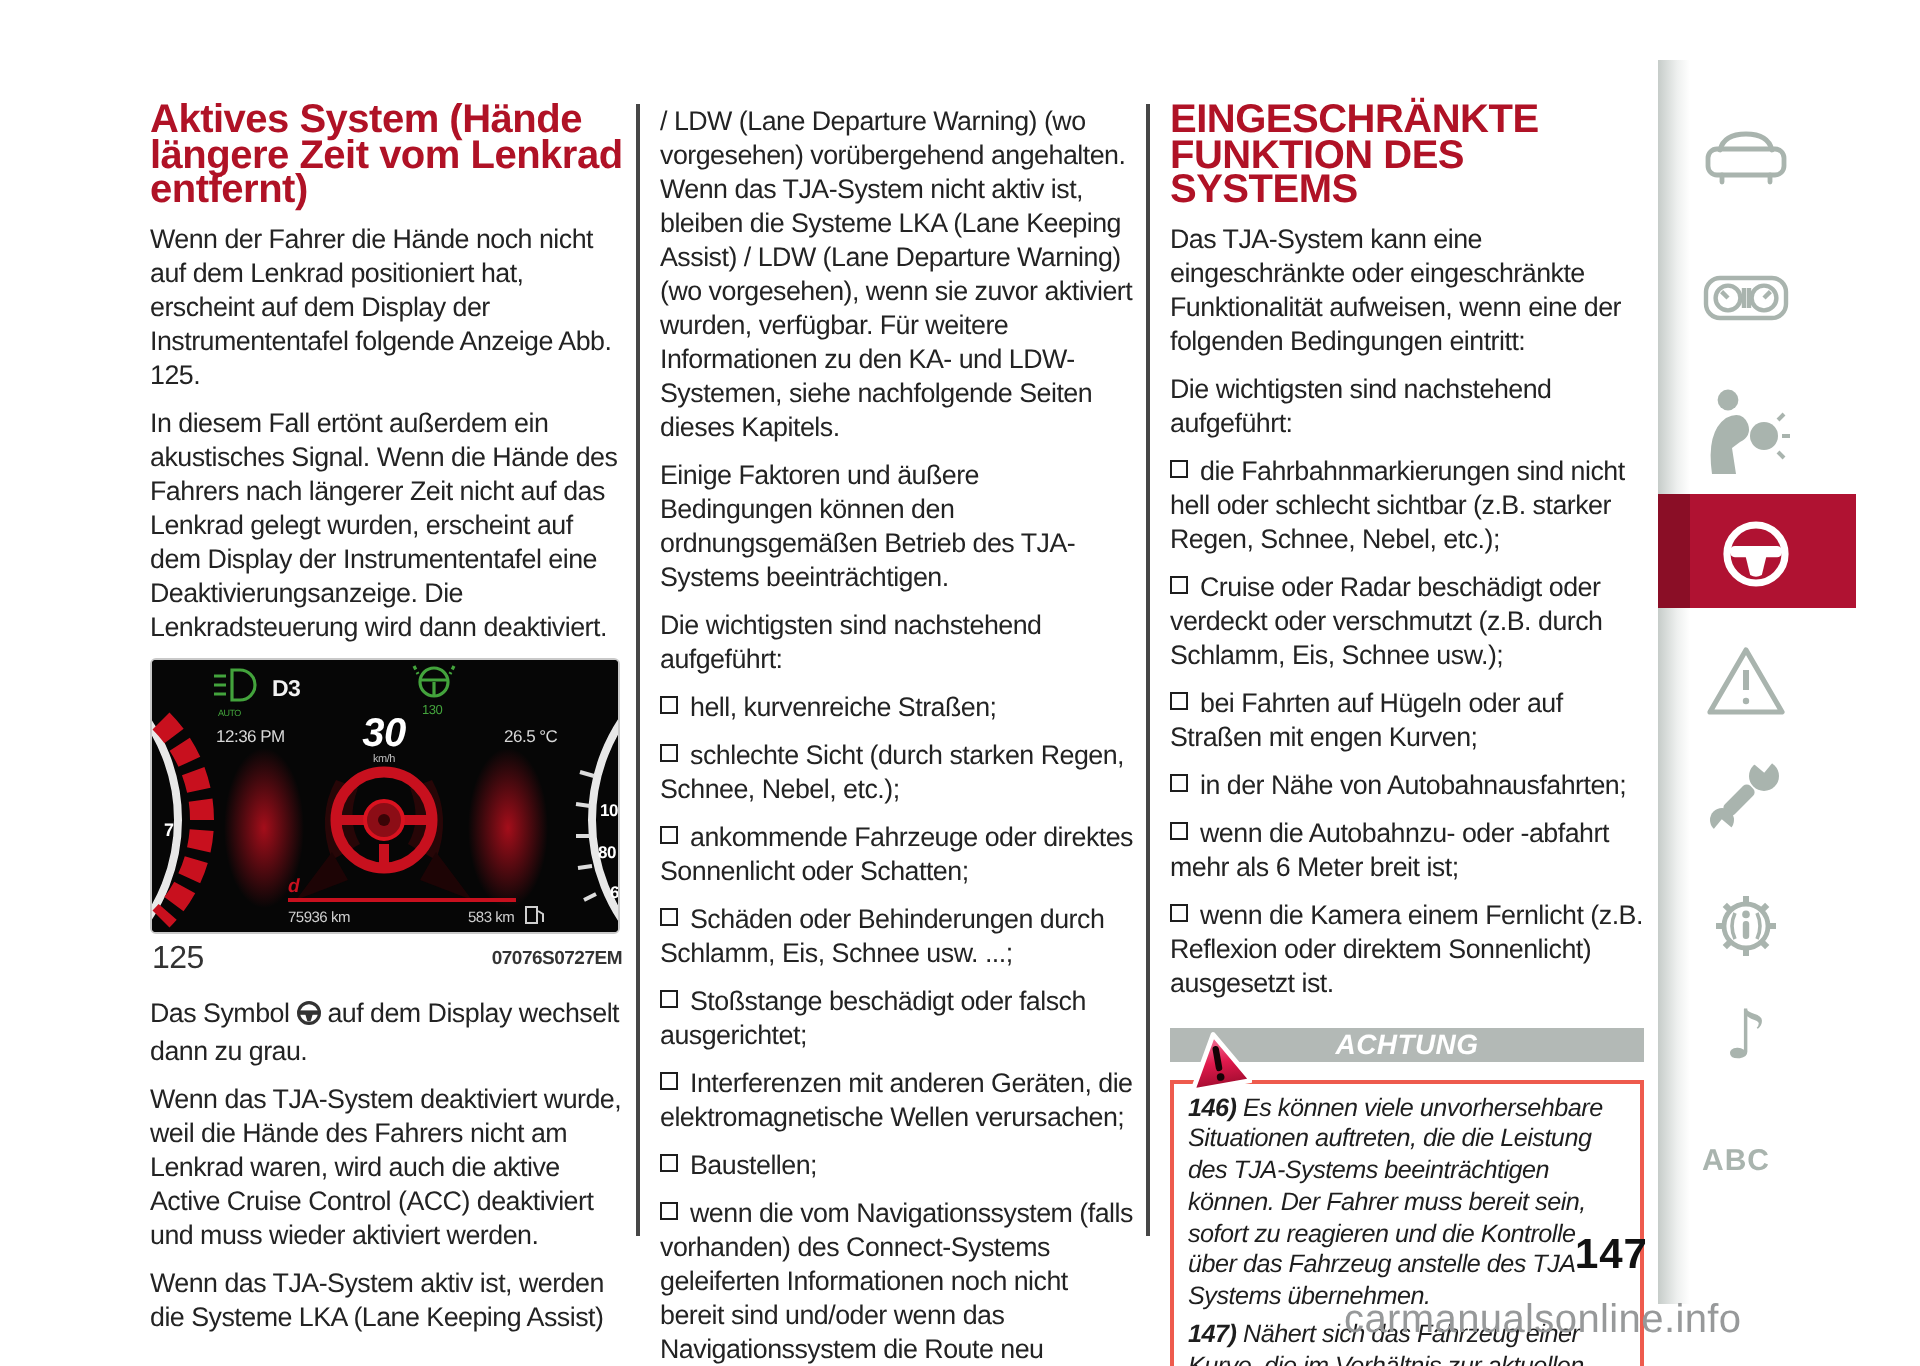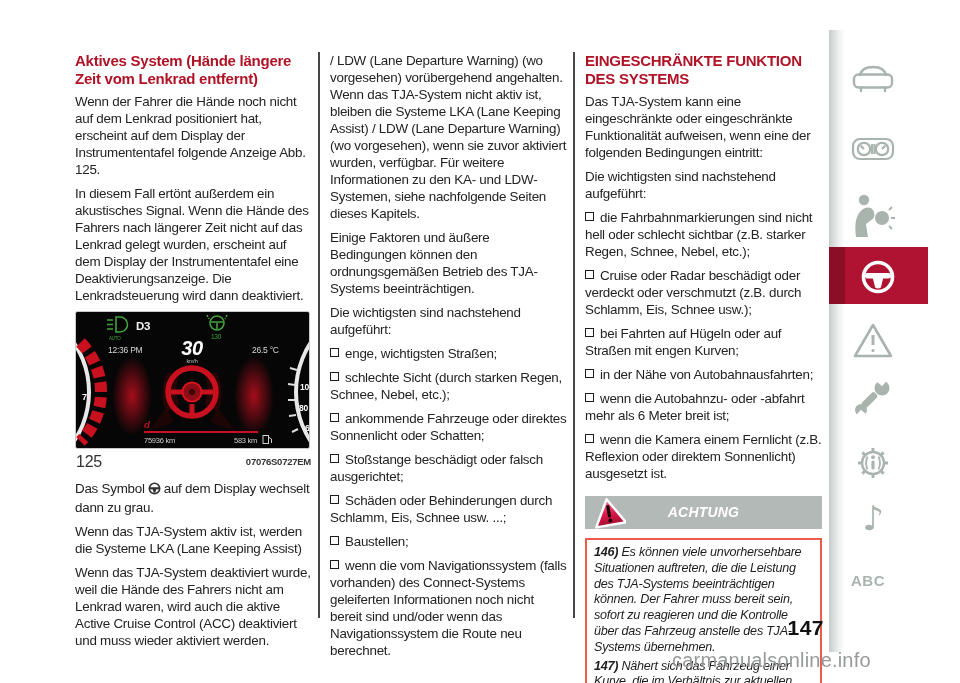--- a/index.html
+++ b/index.html
@@ -1,32 +1,32 @@
 <!DOCTYPE html>
 <html><head>
 <meta charset="utf-8">
 <style>
   html,body{margin:0;padding:0;}
   body{width:960px;height:683px;position:relative;overflow:hidden;background:#fff;
        font-family:"Liberation Sans","DejaVu Sans",sans-serif;color:#222;}
   .col{position:absolute;top:52px;width:237px;font-size:13.4px;line-height:17px;letter-spacing:-0.25px;color:#232323;}
   .col p{margin:0 0 7px 0;}
-  .red-head{font-size:15px;line-height:17.5px;color:#b01226;font-weight:bold;margin:0 0 6px 0;}
+  .red-head{font-size:20px;line-height:17.5px;color:#b01226;font-weight:bold;margin:0 0 6px 0;}
   .divider{position:absolute;top:52px;width:2px;height:566px;background:#464646;}
   .bullet{margin:0 0 2px 0;}
   .sq{display:inline-block;width:7px;height:7px;border:1.6px solid #1d1d1d;margin-right:6px;transform:translateY(-1px);}
   
   .figure-wrap{margin-top:7px;}
   .cluster{width:233px;height:136px;background:#050505;border:1px solid #c9c9c9;border-radius:3px;position:relative;overflow:hidden;}
   .fig-caption{display:flex;justify-content:space-between;align-items:flex-end;margin:4px 1px 10px 1px;}
   .fig-num{font-size:16px;color:#333;}
   .fig-code{font-size:9.5px;font-weight:bold;color:#333;}
   .inline-wheel{display:inline-block;vertical-align:-2px;margin:0 3px;}
   
-  .achtung-bar{position:relative;margin-top:14px;height:33px;background:#b3b9b6;display:flex;align-items:center;justify-content:center;}
+  .achtung-bar{position:relative;margin-top:14px;height:17px;background:#b3b9b6;display:flex;align-items:center;justify-content:center;}
   .achtung-title{color:#fff;font-weight:bold;font-style:italic;font-size:14px;letter-spacing:0.2px;}
   .achtung-icon{position:absolute;left:7px;top:1px;}
   .warn-box{margin-top:9px;border:2px solid #ee5b4d;padding:5px 7px 7px 7px;font-style:italic;font-size:12.6px;line-height:15.8px;color:#1e1e1e;}
   .warn-box p{margin:0 0 3px 0;}
   .warn-num{font-weight:bold;}
   
   .side-strip{position:absolute;left:829px;top:30px;width:16px;height:622px;
       background:linear-gradient(to right,#c6ccc9,#eef0ef 60%,#ffffff);}
   .side-band{position:absolute;left:829px;top:247px;width:99px;height:57px;
       background:linear-gradient(90deg,#8a0e26 0,#8a0e26 16px,#b01232 16px);}
@@ -135,33 +135,34 @@
     </div>
   </div>
 
   <p>
     <span>Das Symbol</span><span class="inline-wheel"><svg width="13" height="13" viewBox="0 0 13 13">
           <circle cx="6.5" cy="6.5" r="5.2" fill="none" stroke="#333" stroke-width="1.6"></circle>
           <rect x="1.8" y="5.2" width="9.4" height="2.2" fill="#333"></rect>
           <path d="M4.6 7 h3.8 l-1 3.4 a1.4 1.4 0 0 1 -1.8 0 Z" fill="#333"></path>
         </svg></span><span>auf dem Display wechselt dann zu grau.</span>
   </p>
+  <p>Wenn das TJA-System deaktiviert wurde, weil die Hände des Fahrers nicht am Lenkrad waren, wird auch die aktive Active Cruise Control (ACC) deaktiviert und muss wieder aktiviert werden.</p>
   <p>Wenn das TJA-System aktiv ist, werden die Systeme LKA (Lane Keeping Assist)</p>
-  <p>Wenn das TJA-System deaktiviert wurde, weil die Hände des Fahrers nicht am Lenkrad waren, wird auch die aktive Active Cruise Control (ACC) deaktiviert und muss wieder aktiviert werden.</p>
 </div>
 
 <div class="col" style="left:330px">
   <p>/ LDW (Lane Departure Warning) (wo vorgesehen) vorübergehend angehalten. Wenn das TJA-System nicht aktiv ist, bleiben die Systeme LKA (Lane Keeping Assist) / LDW (Lane Departure Warning) (wo vorgesehen), wenn sie zuvor aktiviert wurden, verfügbar. Für weitere Informationen zu den KA- und LDW-Systemen, siehe nachfolgende Seiten dieses Kapitels.</p>
   <p>Einige Faktoren und äußere Bedingungen können den ordnungsgemäßen Betrieb des TJA-Systems beeinträchtigen.</p>
   <p>Die wichtigsten sind nachstehend aufgeführt:</p>
-  <p class="bullet"><span class="sq"></span><span>enge, wichtigsten Straßen;</span></p>
+  <p class="bullet"><span class="sq"></span><span>hell, kurvenreiche Straßen;</span></p>
   <p class="bullet"><span class="sq"></span><span>schlechte Sicht (durch starken Regen, Schnee, Nebel, etc.);</span></p>
   <p class="bullet"><span class="sq"></span><span>ankommende Fahrzeuge oder direktes Sonnenlicht oder Schatten;</span></p>
+  <p class="bullet"><span class="sq"></span><span>Schäden oder Behinderungen durch Schlamm, Eis, Schnee usw. ...;</span></p>
   <p class="bullet"><span class="sq"></span><span>Stoßstange beschädigt oder falsch ausgerichtet;</span></p>
-  <p class="bullet"><span class="sq"></span><span>Schäden oder Behinderungen durch Schlamm, Eis, Schnee usw. ...;</span></p>
+  <p class="bullet"><span class="sq"></span><span>Interferenzen mit anderen Geräten, die elektromagnetische Wellen verursachen;</span></p>
   <p class="bullet"><span class="sq"></span><span>Baustellen;</span></p>
   <p class="bullet"><span class="sq"></span><span>wenn die vom Navigationssystem (falls vorhanden) des Connect-Systems geleiferten Informationen noch nicht bereit sind und/oder wenn das Navigationssystem die Route neu berechnet.</span></p>
 </div>
 
 <div class="col" style="left:585px">
   <div class="red-head">EINGESCHRÄNKTE FUNKTION DES SYSTEMS</div>
   <p>Das TJA-System kann eine eingeschränkte oder eingeschränkte Funktionalität aufweisen, wenn eine der folgenden Bedingungen eintritt:</p>
   <p>Die wichtigsten sind nachstehend aufgeführt:</p>
   <p class="bullet"><span class="sq"></span><span>die Fahrbahnmarkierungen sind nicht hell oder schlecht sichtbar (z.B. starker Regen, Schnee, Nebel, etc.);</span></p>
   <p class="bullet"><span class="sq"></span><span>Cruise oder Radar beschädigt oder verdeckt oder verschmutzt (z.B. durch Schlamm, Eis, Schnee usw.);</span></p>

